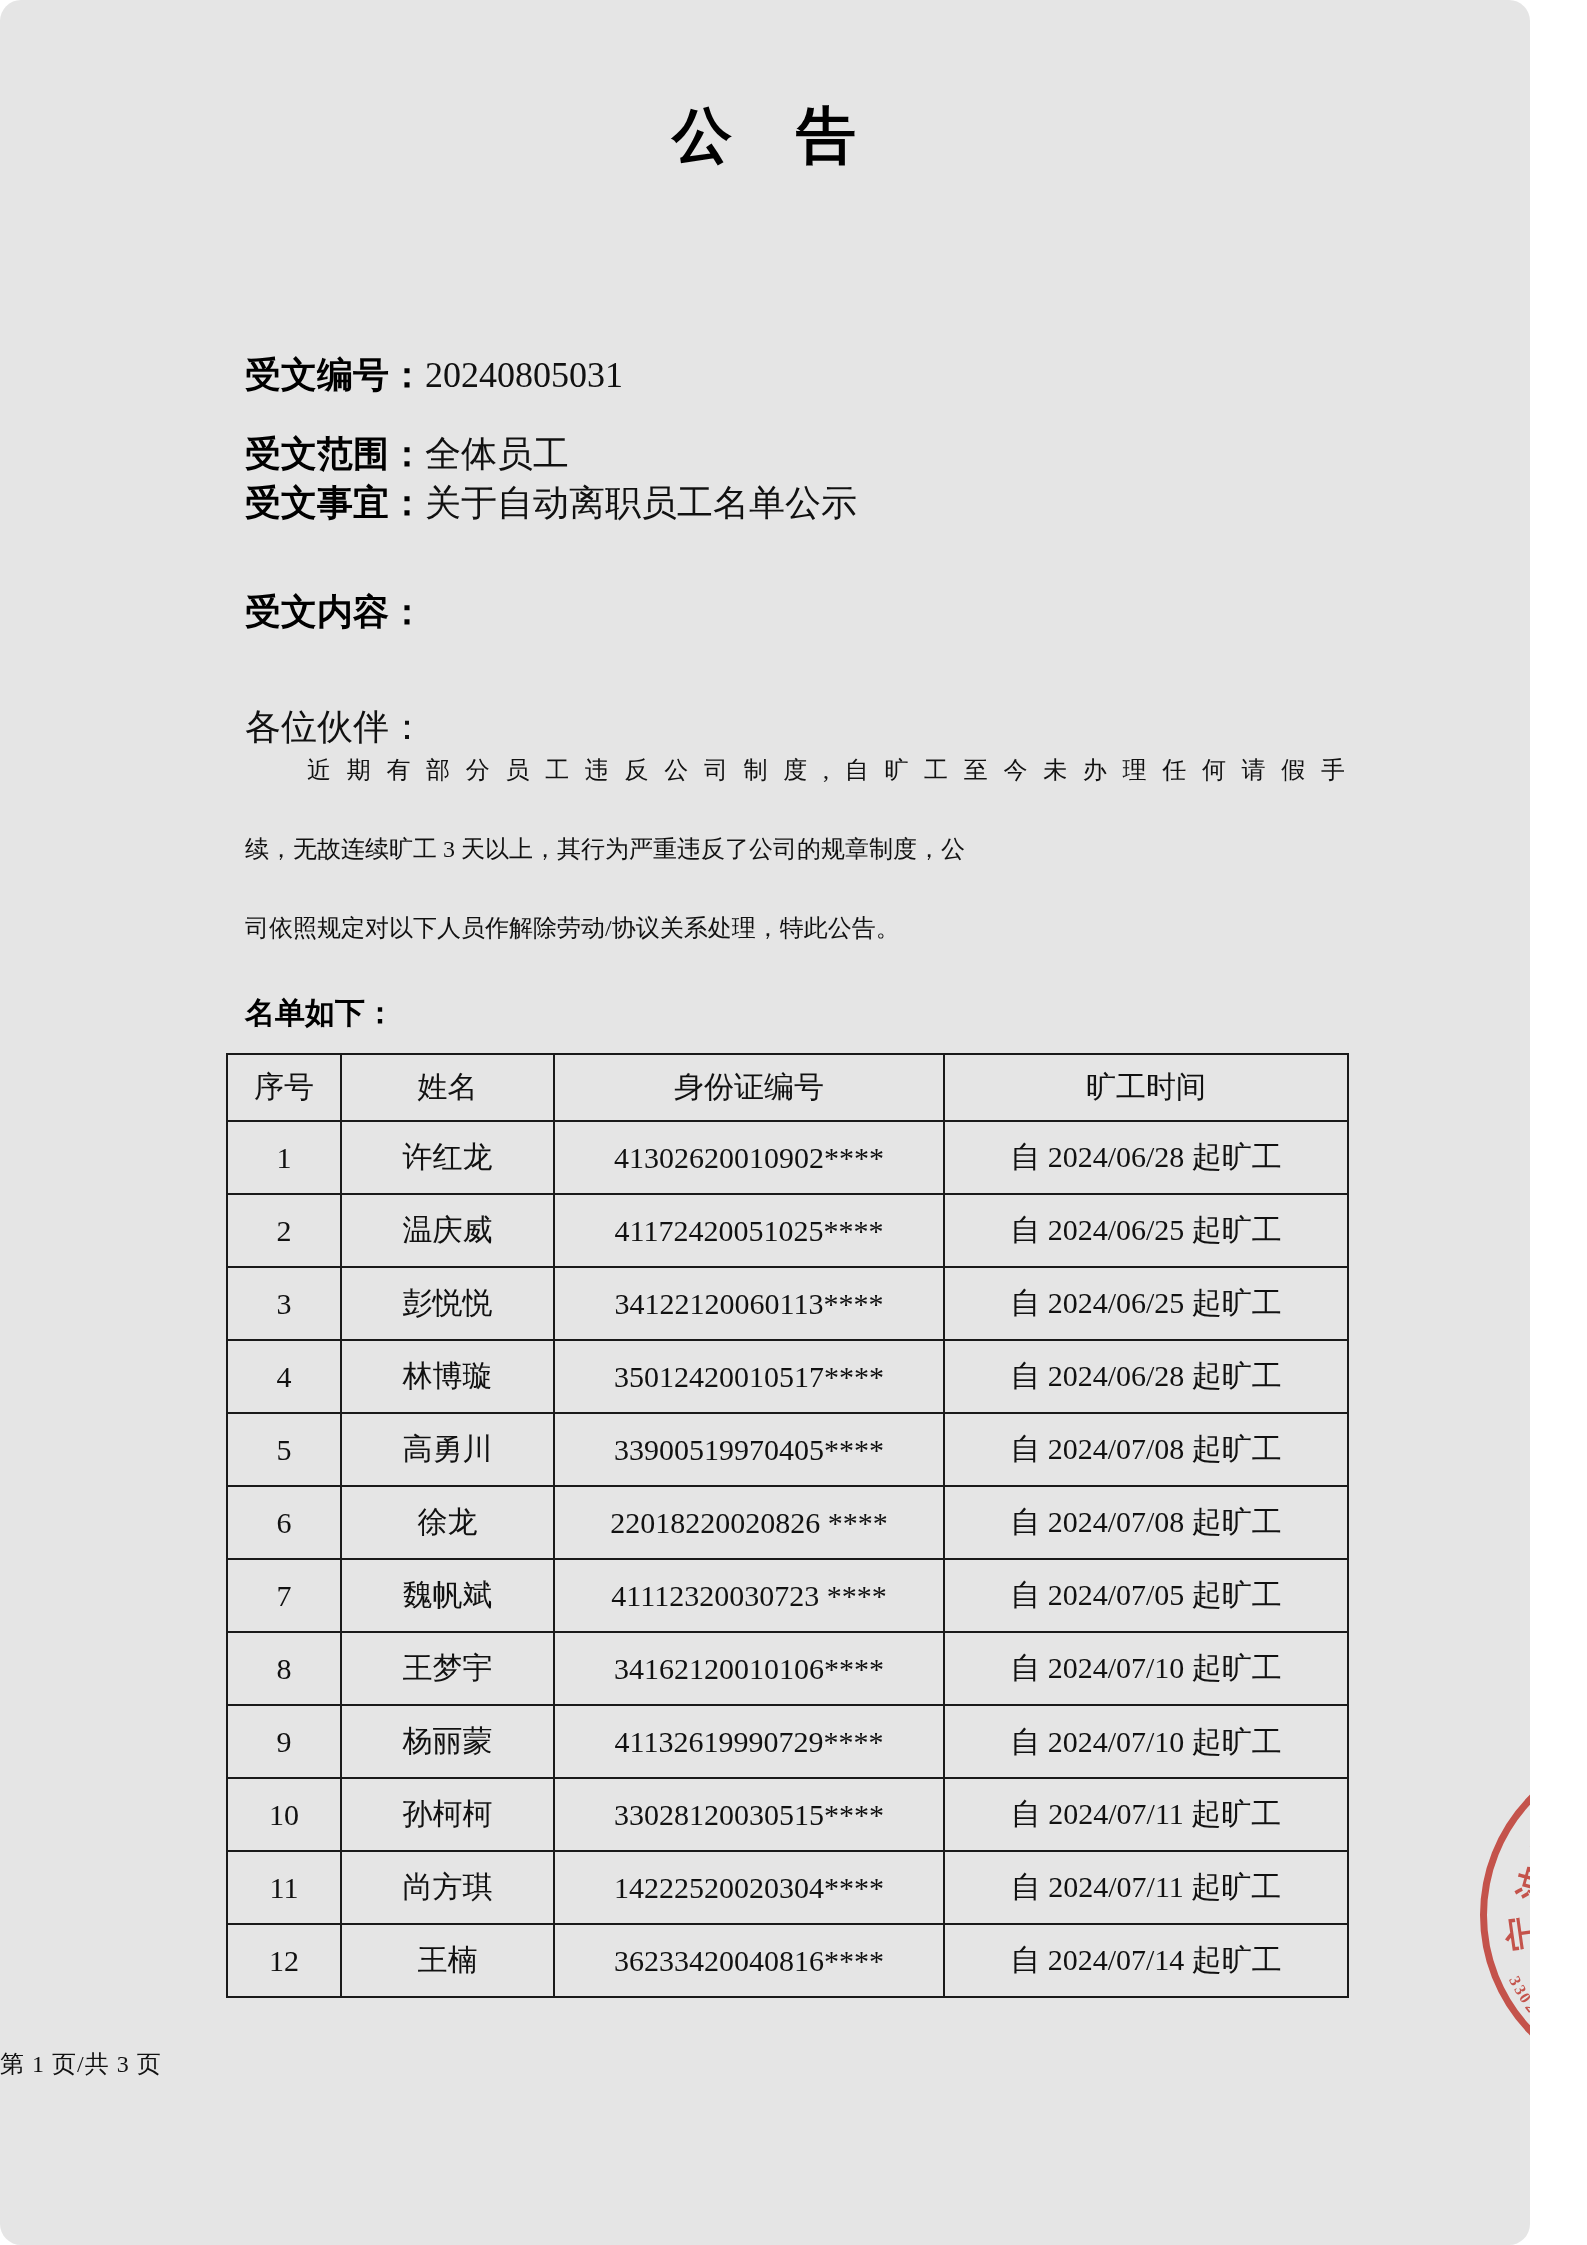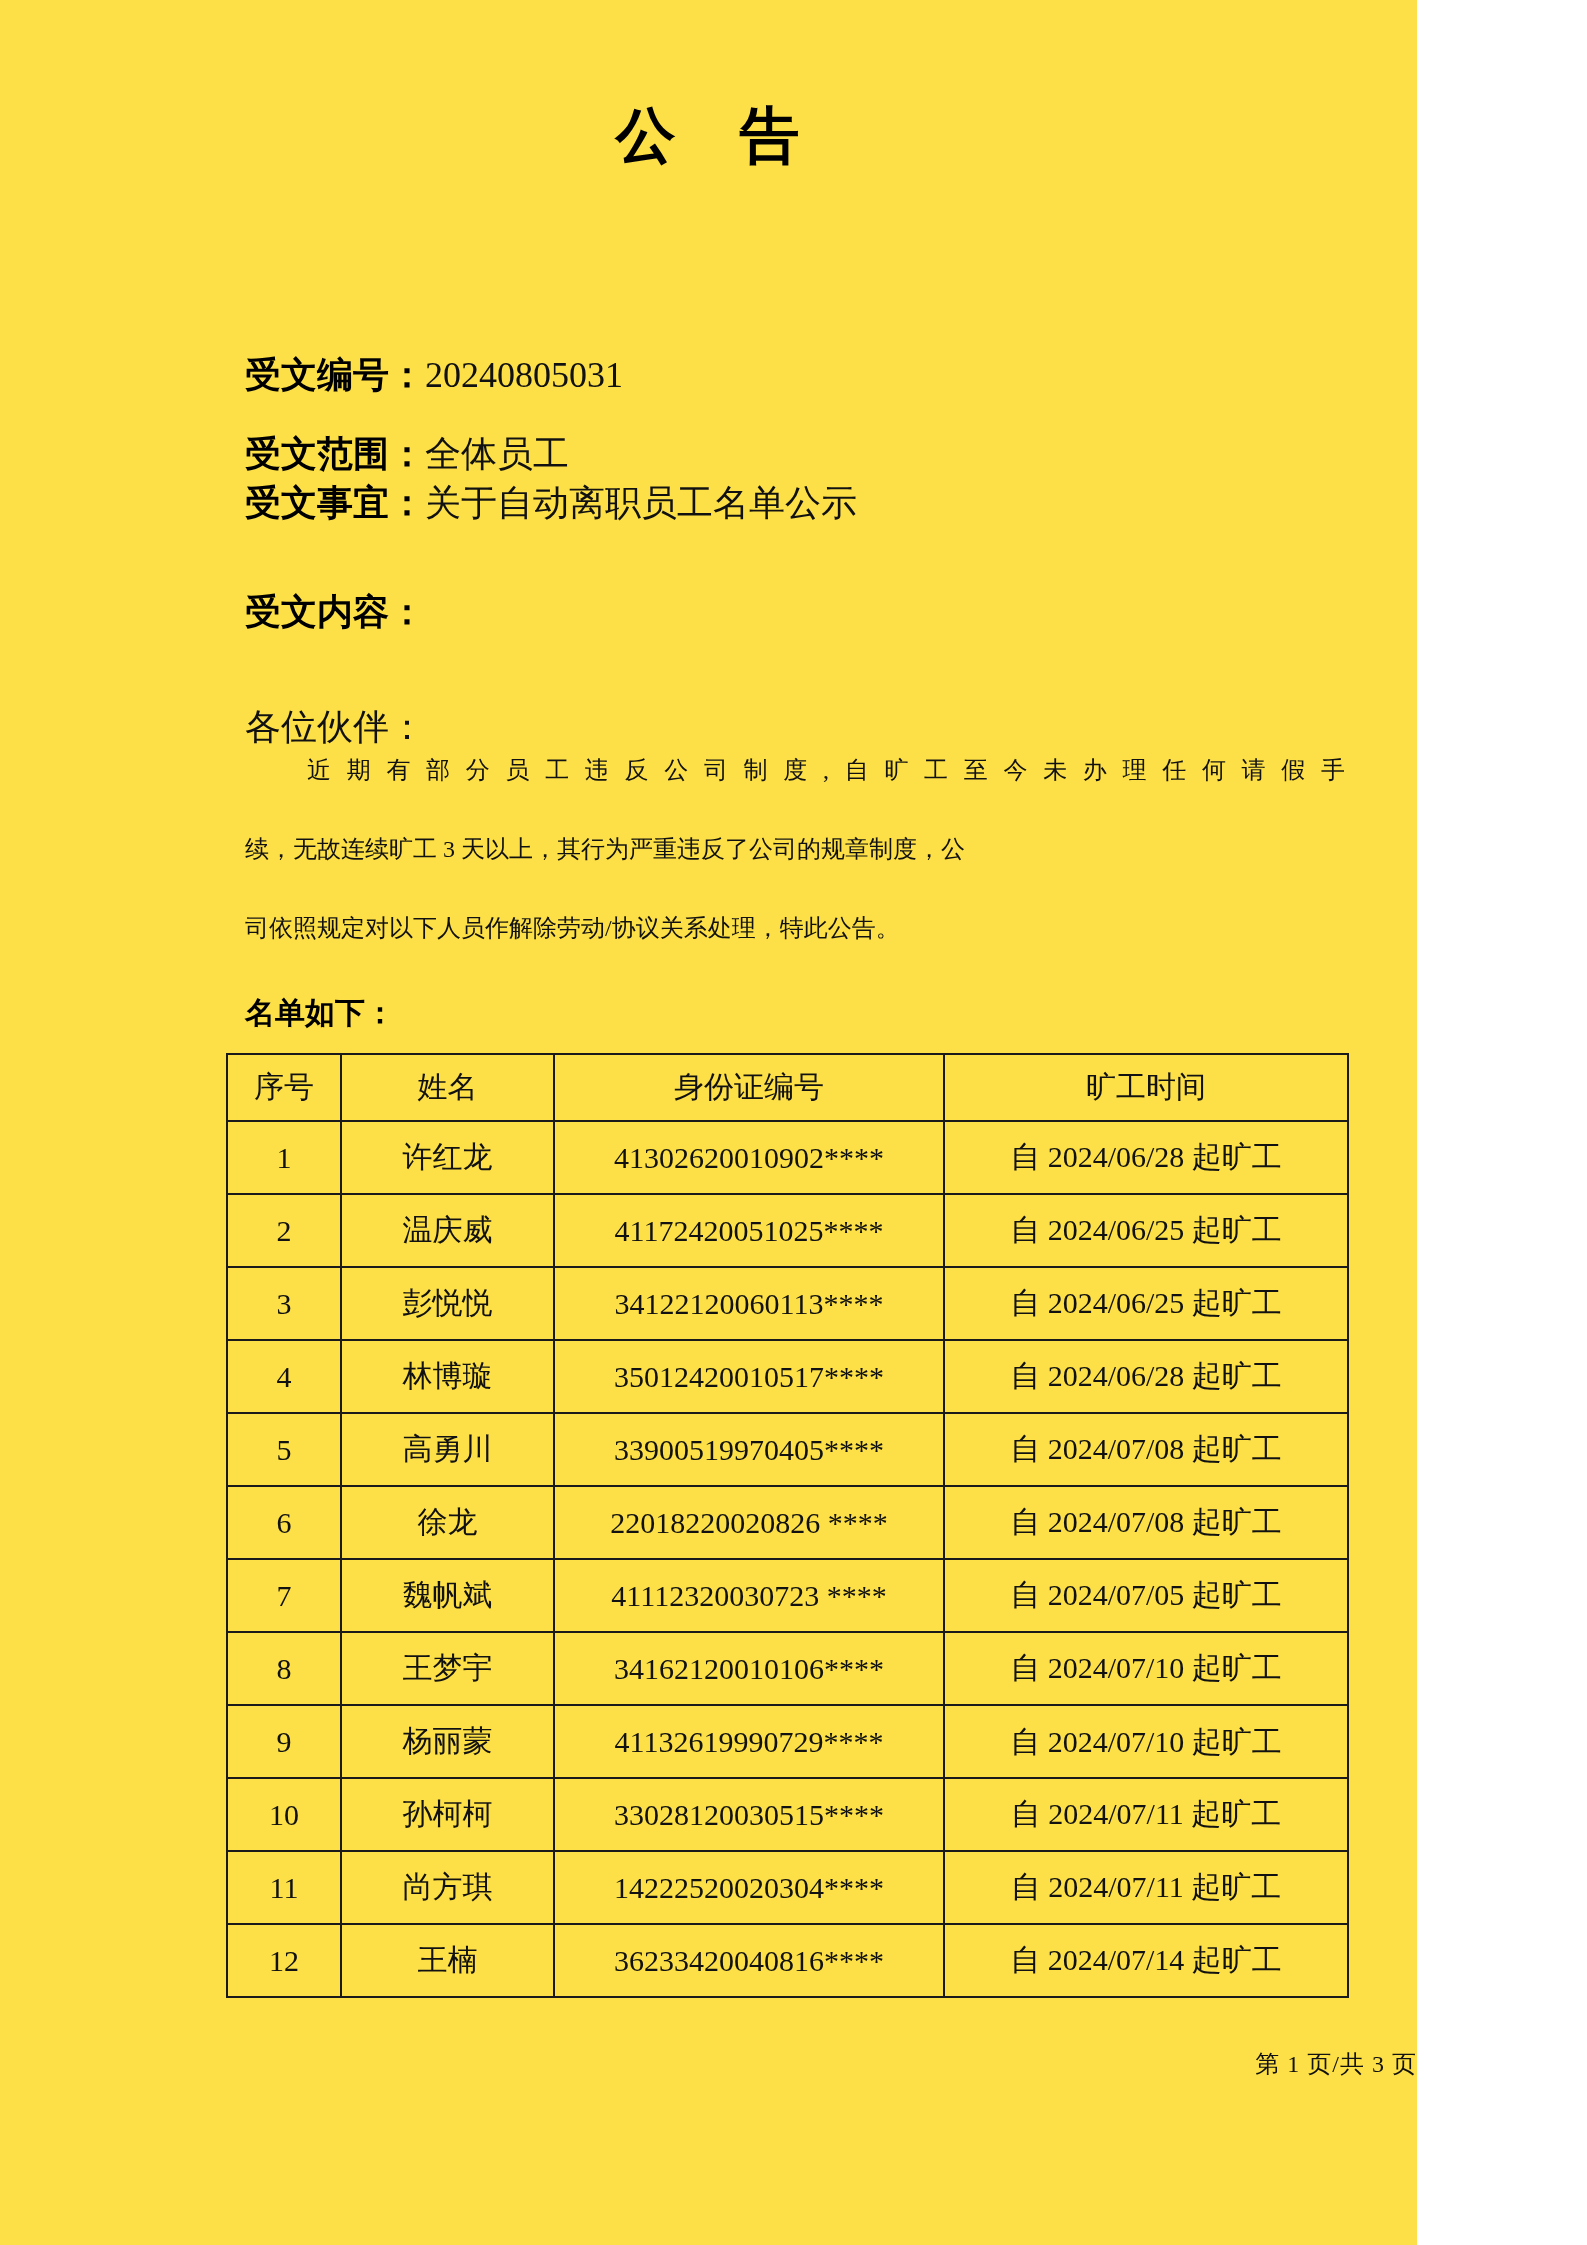--- a/index.html
+++ b/index.html
@@ -1,22 +1,23 @@
 <!DOCTYPE html>
 <html><head>
 <meta charset="utf-8">
 <style>
   html,body{margin:0;padding:0;background:#ffffff;}
   .page{
     position:relative;
-    width:1417px;height:2245px;
-    background:#fde047;
+    width:1530px;height:2245px;
+    background:#e5e5e5;
     overflow:hidden;
     font-family:"Liberation Serif","DejaVu Serif",serif;
     color:#111;
+    border-radius:21px;
   }
   .title{
     position:absolute;top:96px;left:0;width:100%;
     margin:0;text-align:center;
     font-size:60px;font-weight:bold;color:#000;
     letter-spacing:2px;
   }
   .meta-row{
     position:absolute;left:245px;height:48px;line-height:48px;
     font-size:36px;white-space:nowrap;
@@ -50,21 +51,21 @@
     text-align:center;vertical-align:middle;
     font-weight:normal;
     padding:0;
     overflow:hidden;
   }
   table.roster th{height:65px;}
   table.roster td{height:71px;}
   td.date-top{vertical-align:top;padding-top:4px;line-height:34px;}
   .footer{
     position:absolute;left:0;top:2048px;width:100%;
-    text-align:right;font-size:24px;color:#111;letter-spacing:1px;
+    text-align:left;font-size:24px;color:#111;letter-spacing:1px;
   }
   
   .stamp{
     position:absolute;left:1480px;top:1745px;width:340px;height:340px;
     opacity:.85;pointer-events:none;
   }
   .stamp-ring{
     position:absolute;left:0;top:0;width:340px;height:340px;
     box-sizing:border-box;border:7px solid #bf3a31;border-radius:50%;
   }

